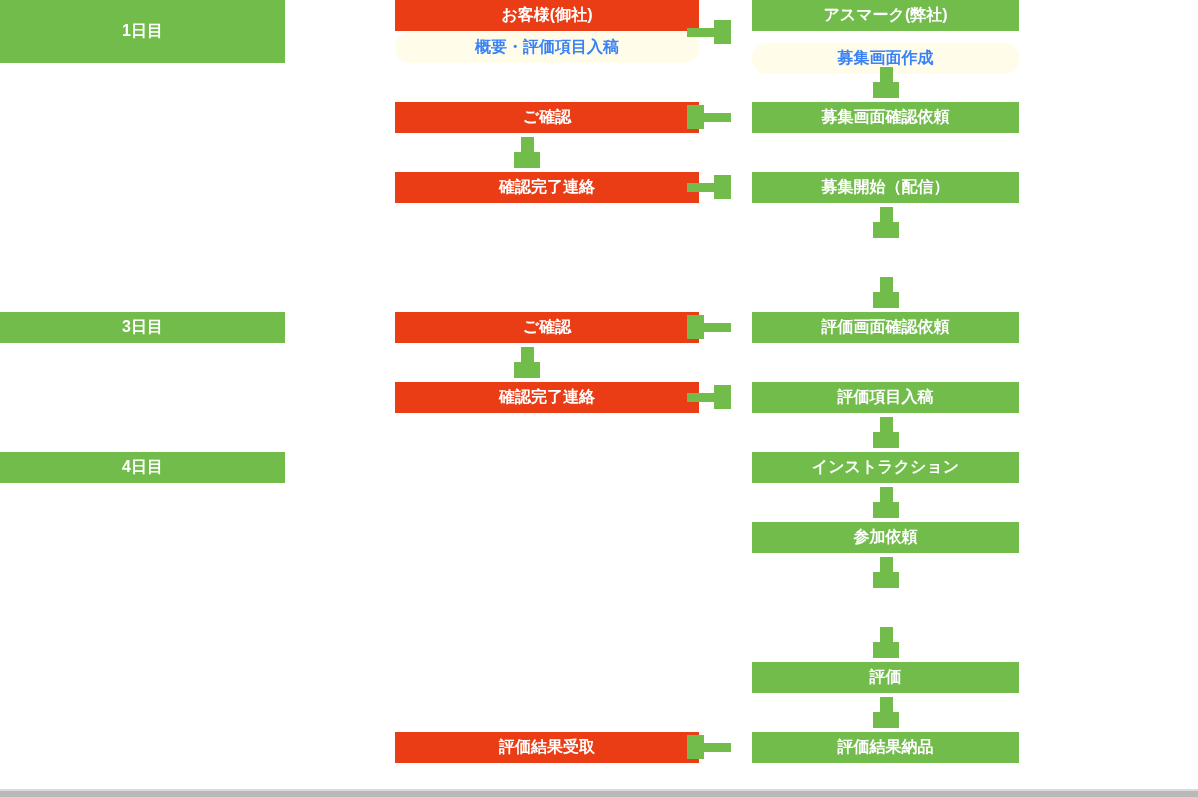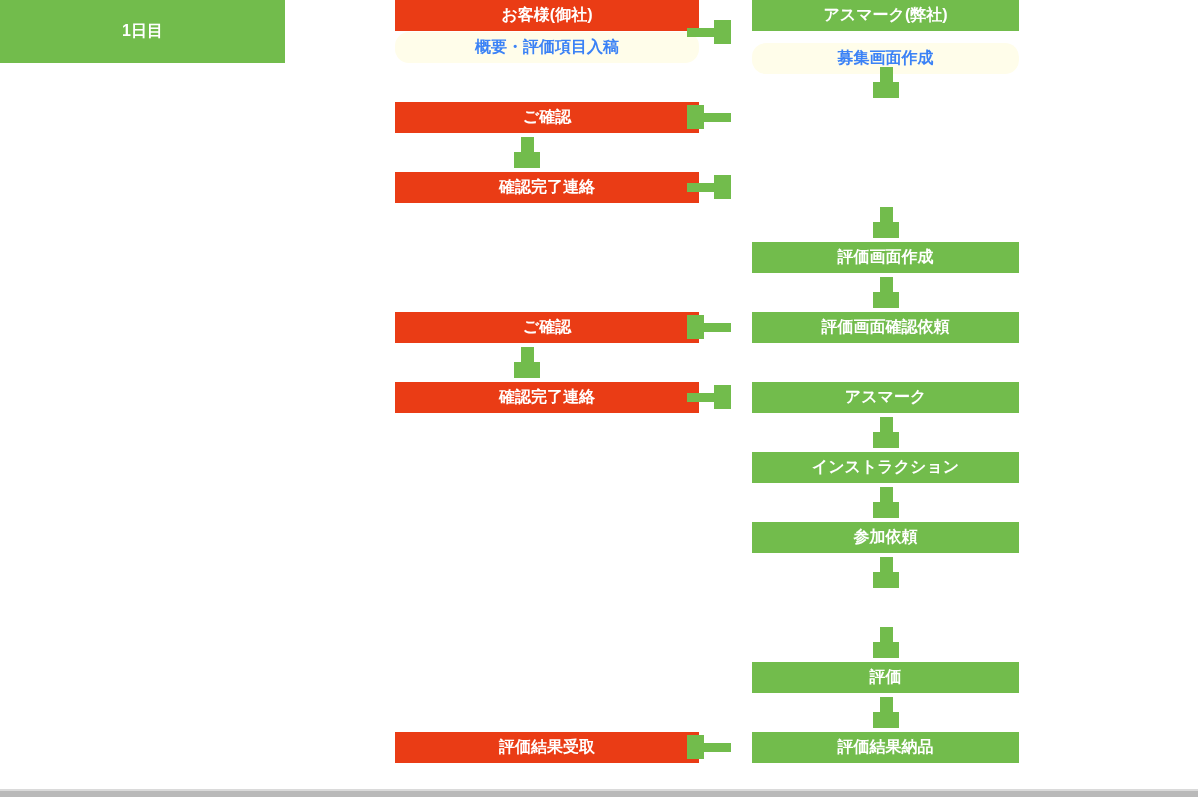--- a/index.html
+++ b/index.html
@@ -27,34 +27,37 @@
   .v-rgt{left:873px;}
   .divider-light{position:absolute;left:0;top:789px;width:100%;height:2px;background:#dadada;}
   .divider-dark{position:absolute;left:0;top:791px;width:100%;height:6px;background:#b9b9b9;}
 </style>
 </head>
 <body>
 
 <div class="canvas">
 
   <div class="bar green day" style="top:0;height:63px">1日目</div>
+  <div class="bar green day" style="top:312px">3日目</div>
+  <div class="bar green day" style="top:452px">4日目</div>
 
   <div class="bar red mid" style="top:0">お客様(御社)</div>
   <div class="bar cream mid" style="top:32px">概要・評価項目入稿</div>
   <div class="bar red mid" style="top:102px">ご確認</div>
   <div class="bar red mid" style="top:172px">確認完了連絡</div>
   <div class="bar red mid" style="top:312px">ご確認</div>
   <div class="bar red mid" style="top:382px">確認完了連絡</div>
   <div class="bar red mid" style="top:732px">評価結果受取</div>
 
   <div class="bar green rgt" style="top:0">アスマーク(弊社)</div>
   <div class="bar cream rgt" style="top:43px">募集画面作成</div>
-  <div class="bar green rgt" style="top:242px">評価画面作成</div>
+  <div class="bar green rgt" style="top:102px">募集画面確認依頼</div>
+  <div class="bar green rgt" style="top:172px">募集開始（配信）</div>
   <div class="bar green rgt" style="top:312px">評価画面確認依頼</div>
-  <div class="bar green rgt" style="top:382px">アスマーク</div>
+  <div class="bar green rgt" style="top:382px">評価項目入稿</div>
   <div class="bar green rgt" style="top:452px">インストラクション</div>
   <div class="bar green rgt" style="top:522px">参加依頼</div>
   <div class="bar green rgt" style="top:662px">評価</div>
   <div class="bar green rgt" style="top:732px">評価結果納品</div>
 
   <div class="harrow" style="top:20px">
       <div class="shaft"></div>
       <div class="head"></div>
     </div>
   <div class="harrow" style="top:105px">

